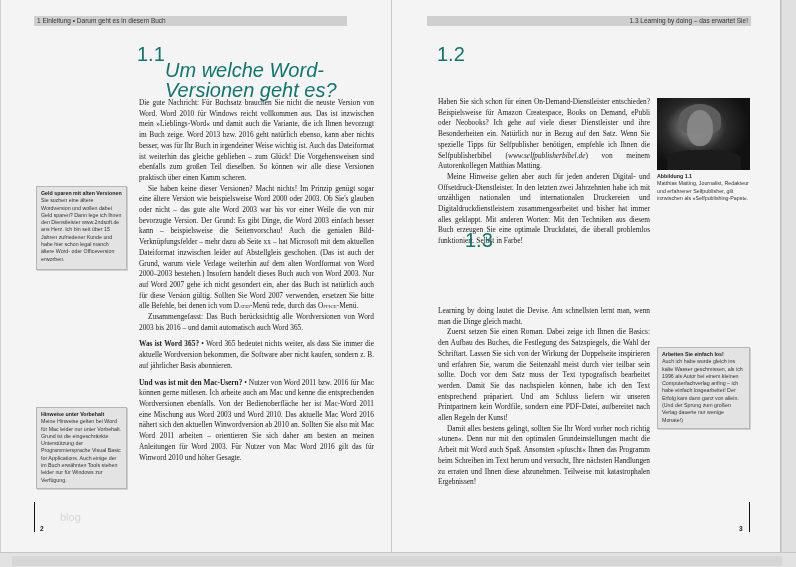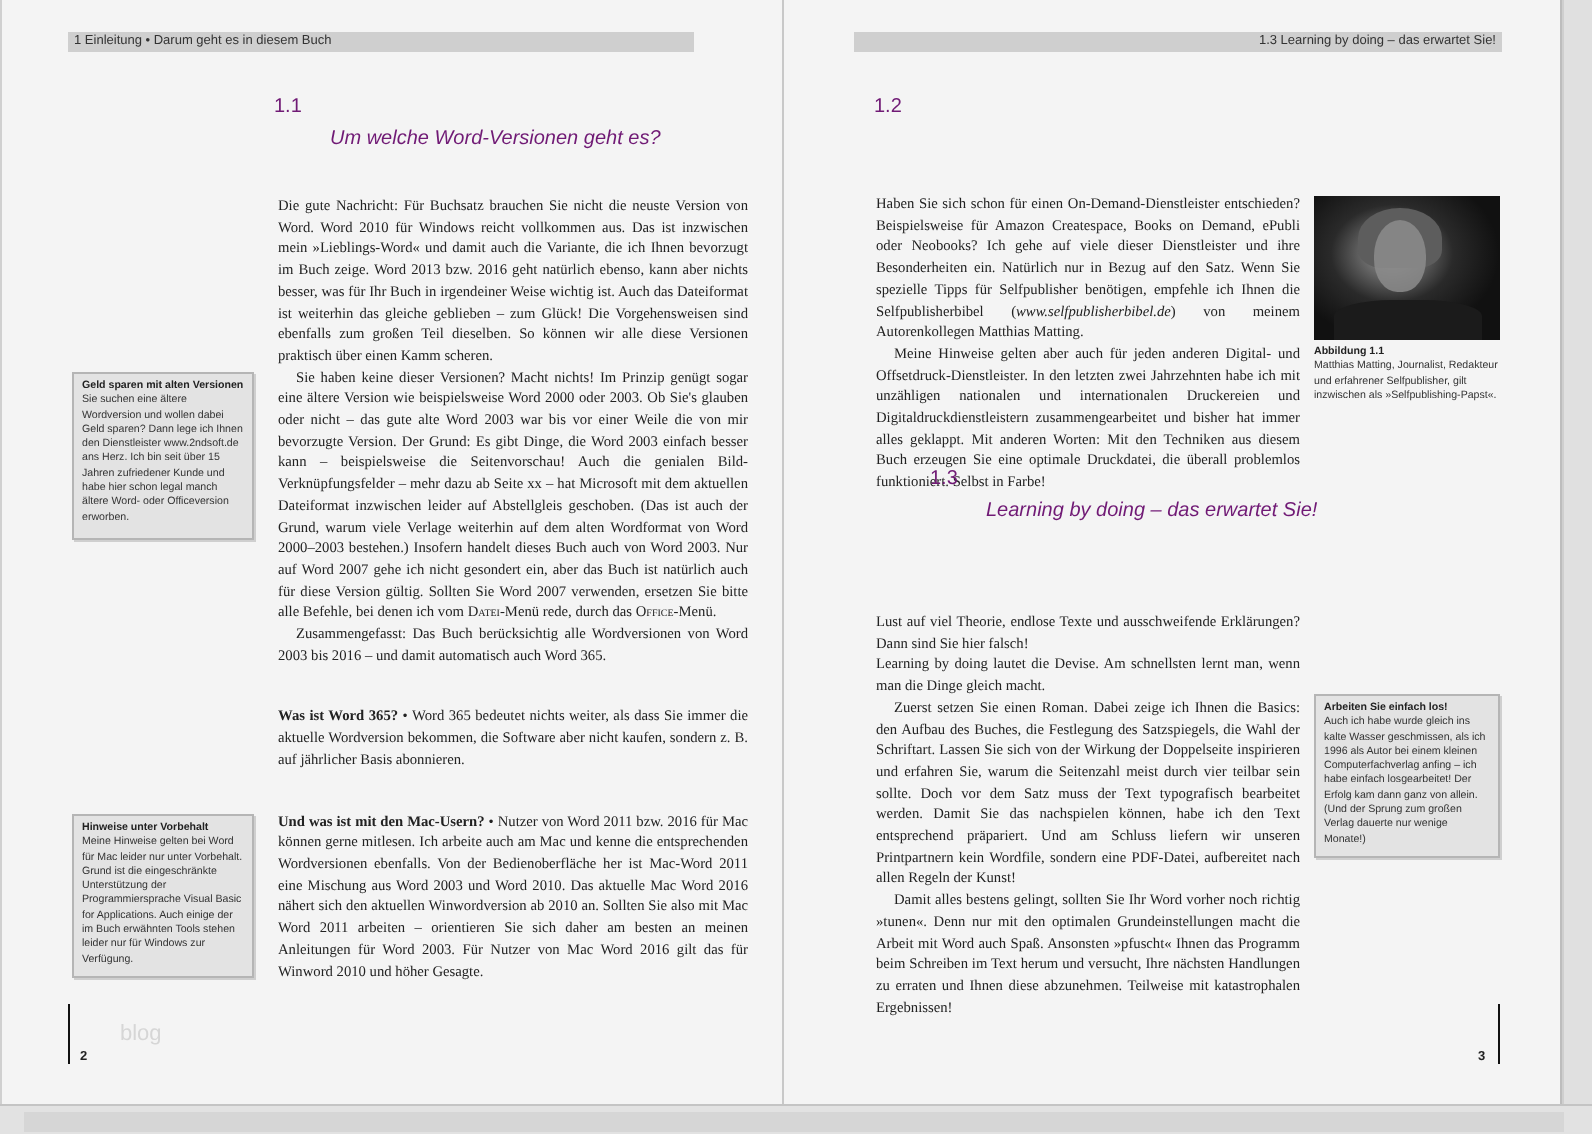--- a/index.html
+++ b/index.html
@@ -21,34 +21,34 @@
 
   .running-head {
     position:absolute; top:16px; height:10px; background:#cfcfcf;
     font-size:6.5px; line-height:10px; color:#333;
     white-space:nowrap; overflow:hidden;
   }
   .rh-left { left:34px; width:313px; padding-left:3px; box-sizing:border-box; }
   .rh-right { left:427px; width:324px; text-align:right; padding-right:3px; box-sizing:border-box; }
 
   .heading {
-    position:absolute; font-size:10px; line-height:20px; color:#701a75;
+    position:absolute; font-size:20px; line-height:20px; color:#0f766e;
     font-family:"Liberation Sans", sans-serif;
   }
   .heading .num { position:absolute; left:0; top:0; width:25px; }
   .heading .title { position:absolute; left:28px; top:16px; width:240px;font-style:italic; }
 
   .body-text {
     position:absolute; font-family:"Liberation Serif", serif;
     font-size:7.35px; line-height:10.7px; color:#222; text-align:justify;
     hyphens:auto;
   }
   .body-text p { margin:0; }
   .body-text p.indent { text-indent:9px; }
-  .body-text p.gap { margin-top:20px; }
+  .body-text p.gap { margin-top:6px; }
   .body-text b { font-weight:bold; }
   .sc { font-variant:small-caps; }
 
   .marginal {
     position:absolute; background:#e3e3e3; border:1px solid #b5b5b5;
     box-shadow:1px 1px 0 #cfcfcf; padding:3px 4px; box-sizing:border-box;
     font-size:5.3px; line-height:7.3px; color:#333;
     font-family:"Liberation Sans", sans-serif;
   }
   .marginal .m-title { font-weight:bold; color:#222; display:block; }
@@ -122,25 +122,23 @@
     <div class="face"></div>
     <div class="shoulders"></div>
   </div>
   <div class="caption">
     <span class="cap-title">Abbildung 1.1</span>
     <span>Matthias Matting, Journalist, Redakteur und erfahrener Selfpublisher, gilt inzwischen als »Selfpublishing-Papst«.</span>
   </div>
 
   <div class="heading" style="left:437px; top:230px; width:270px; height:42px;margin-left:28px;">
     <span class="num">1.3</span>
-    <span class="title">Learning by doing – das erwartet Sie!</span>
   </div>
 
   <div class="body-text" style="left:438px; top:306px; width:212px;">
-    <p>Lust auf viel Theorie, endlose Texte und ausschweifende Erklärungen? Dann sind Sie hier falsch!</p>
     <p>Learning by doing lautet die Devise. Am schnellsten lernt man, wenn man die Dinge gleich macht.</p>
     <p class="indent">Zuerst setzen Sie einen Roman. Dabei zeige ich Ihnen die Basics: den Aufbau des Buches, die Festlegung des Satzspiegels, die Wahl der Schriftart. Lassen Sie sich von der Wirkung der Doppelseite inspirieren und erfahren Sie, warum die Seitenzahl meist durch vier teilbar sein sollte. Doch vor dem Satz muss der Text typografisch bearbeitet werden. Damit Sie das nachspielen können, habe ich den Text entsprechend präpariert. Und am Schluss liefern wir unseren Printpartnern kein Wordfile, sondern eine PDF-Datei, aufbereitet nach allen Regeln der Kunst!</p>
     <p class="indent">Damit alles bestens gelingt, sollten Sie Ihr Word vorher noch richtig »tunen«. Denn nur mit den optimalen Grundeinstellungen macht die Arbeit mit Word auch Spaß. Ansonsten »pfuscht« Ihnen das Programm beim Schreiben im Text herum und versucht, Ihre nächsten Handlungen zu erraten und Ihnen diese abzunehmen. Teilweise mit katastrophalen Ergebnissen!</p>
   </div>
 
   <div class="marginal" style="left:657px; top:347px; width:93px; height:82px;">
     <span class="m-title">Arbeiten Sie einfach los!</span>
     <span>Auch ich habe wurde gleich ins kalte Wasser geschmissen, als ich 1996 als Autor bei einem kleinen Computerfachverlag anfing – ich habe einfach losgearbeitet! Der Erfolg kam dann ganz von allein. (Und der Sprung zum großen Verlag dauerte nur wenige Monate!)</span>
   </div>
 

